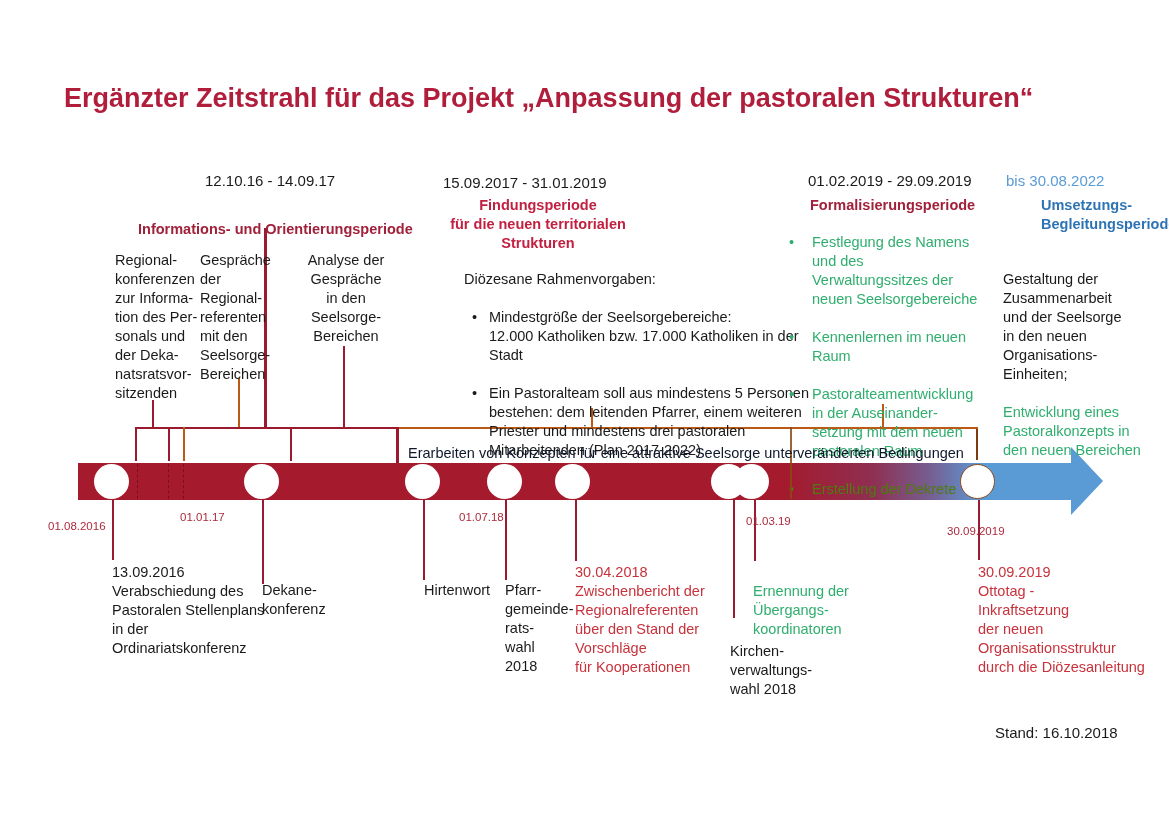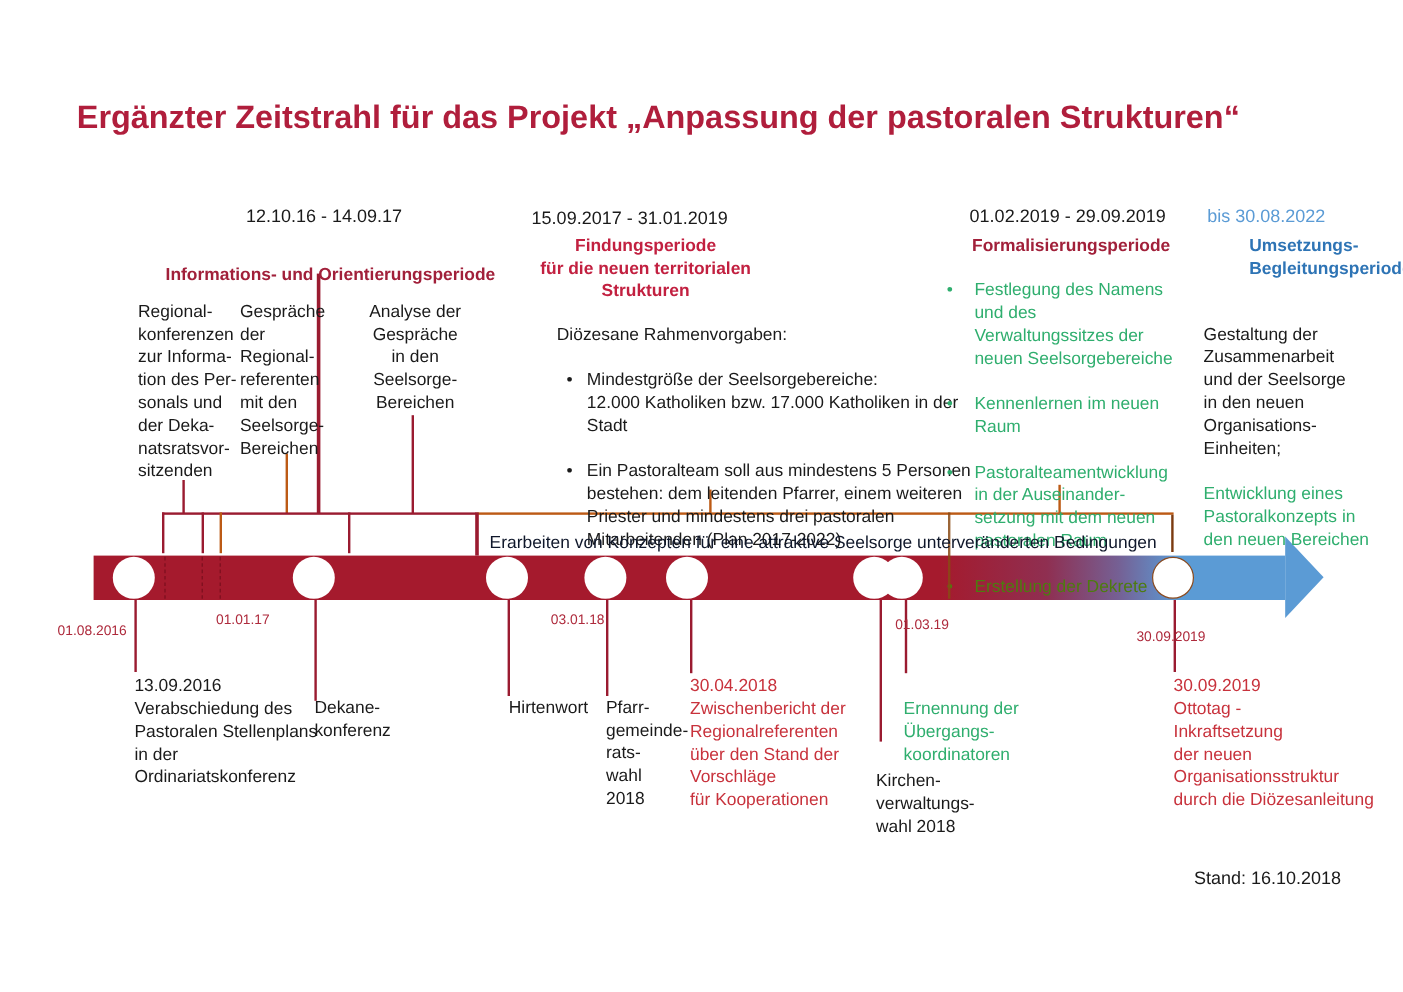--- a/index.html
+++ b/index.html
@@ -151,21 +151,21 @@
   <div class="circ" style="left:244px;"></div>
   <div class="circ" style="left:405px;"></div>
   <div class="circ" style="left:487px;"></div>
   <div class="circ" style="left:555px;"></div>
   <div class="circ" style="left:711px;"></div>
   <div class="circ" style="left:734px;"></div>
   <div class="circ outlined" style="left:960px;"></div>
 
   <div class="t small c-date" style="left:48px;top:519px;">01.08.2016</div>
   <div class="t small c-date" style="left:180px;top:510px;">01.01.17</div>
-  <div class="t small c-date" style="left:459px;top:510px;">03.01.18</div>
+  <div class="t small c-date" style="left:459px;top:510px;">01.07.18</div>
   <div class="t small c-date" style="left:746px;top:514px;">01.03.19</div>
   <div class="t small c-date" style="left:947px;top:524px;">30.09.2019</div>
 
   <div class="vl" style="left:112px;top:500px;height:60px;"></div>
   <div class="vl" style="left:262px;top:500px;height:84px;"></div>
   <div class="vl" style="left:423px;top:500px;height:80px;"></div>
   <div class="vl" style="left:505px;top:500px;height:80px;"></div>
   <div class="vl" style="left:575px;top:500px;height:61px;"></div>
   <div class="vl" style="left:733px;top:500px;height:118px;"></div>
   <div class="vl" style="left:754px;top:500px;height:61px;"></div>

